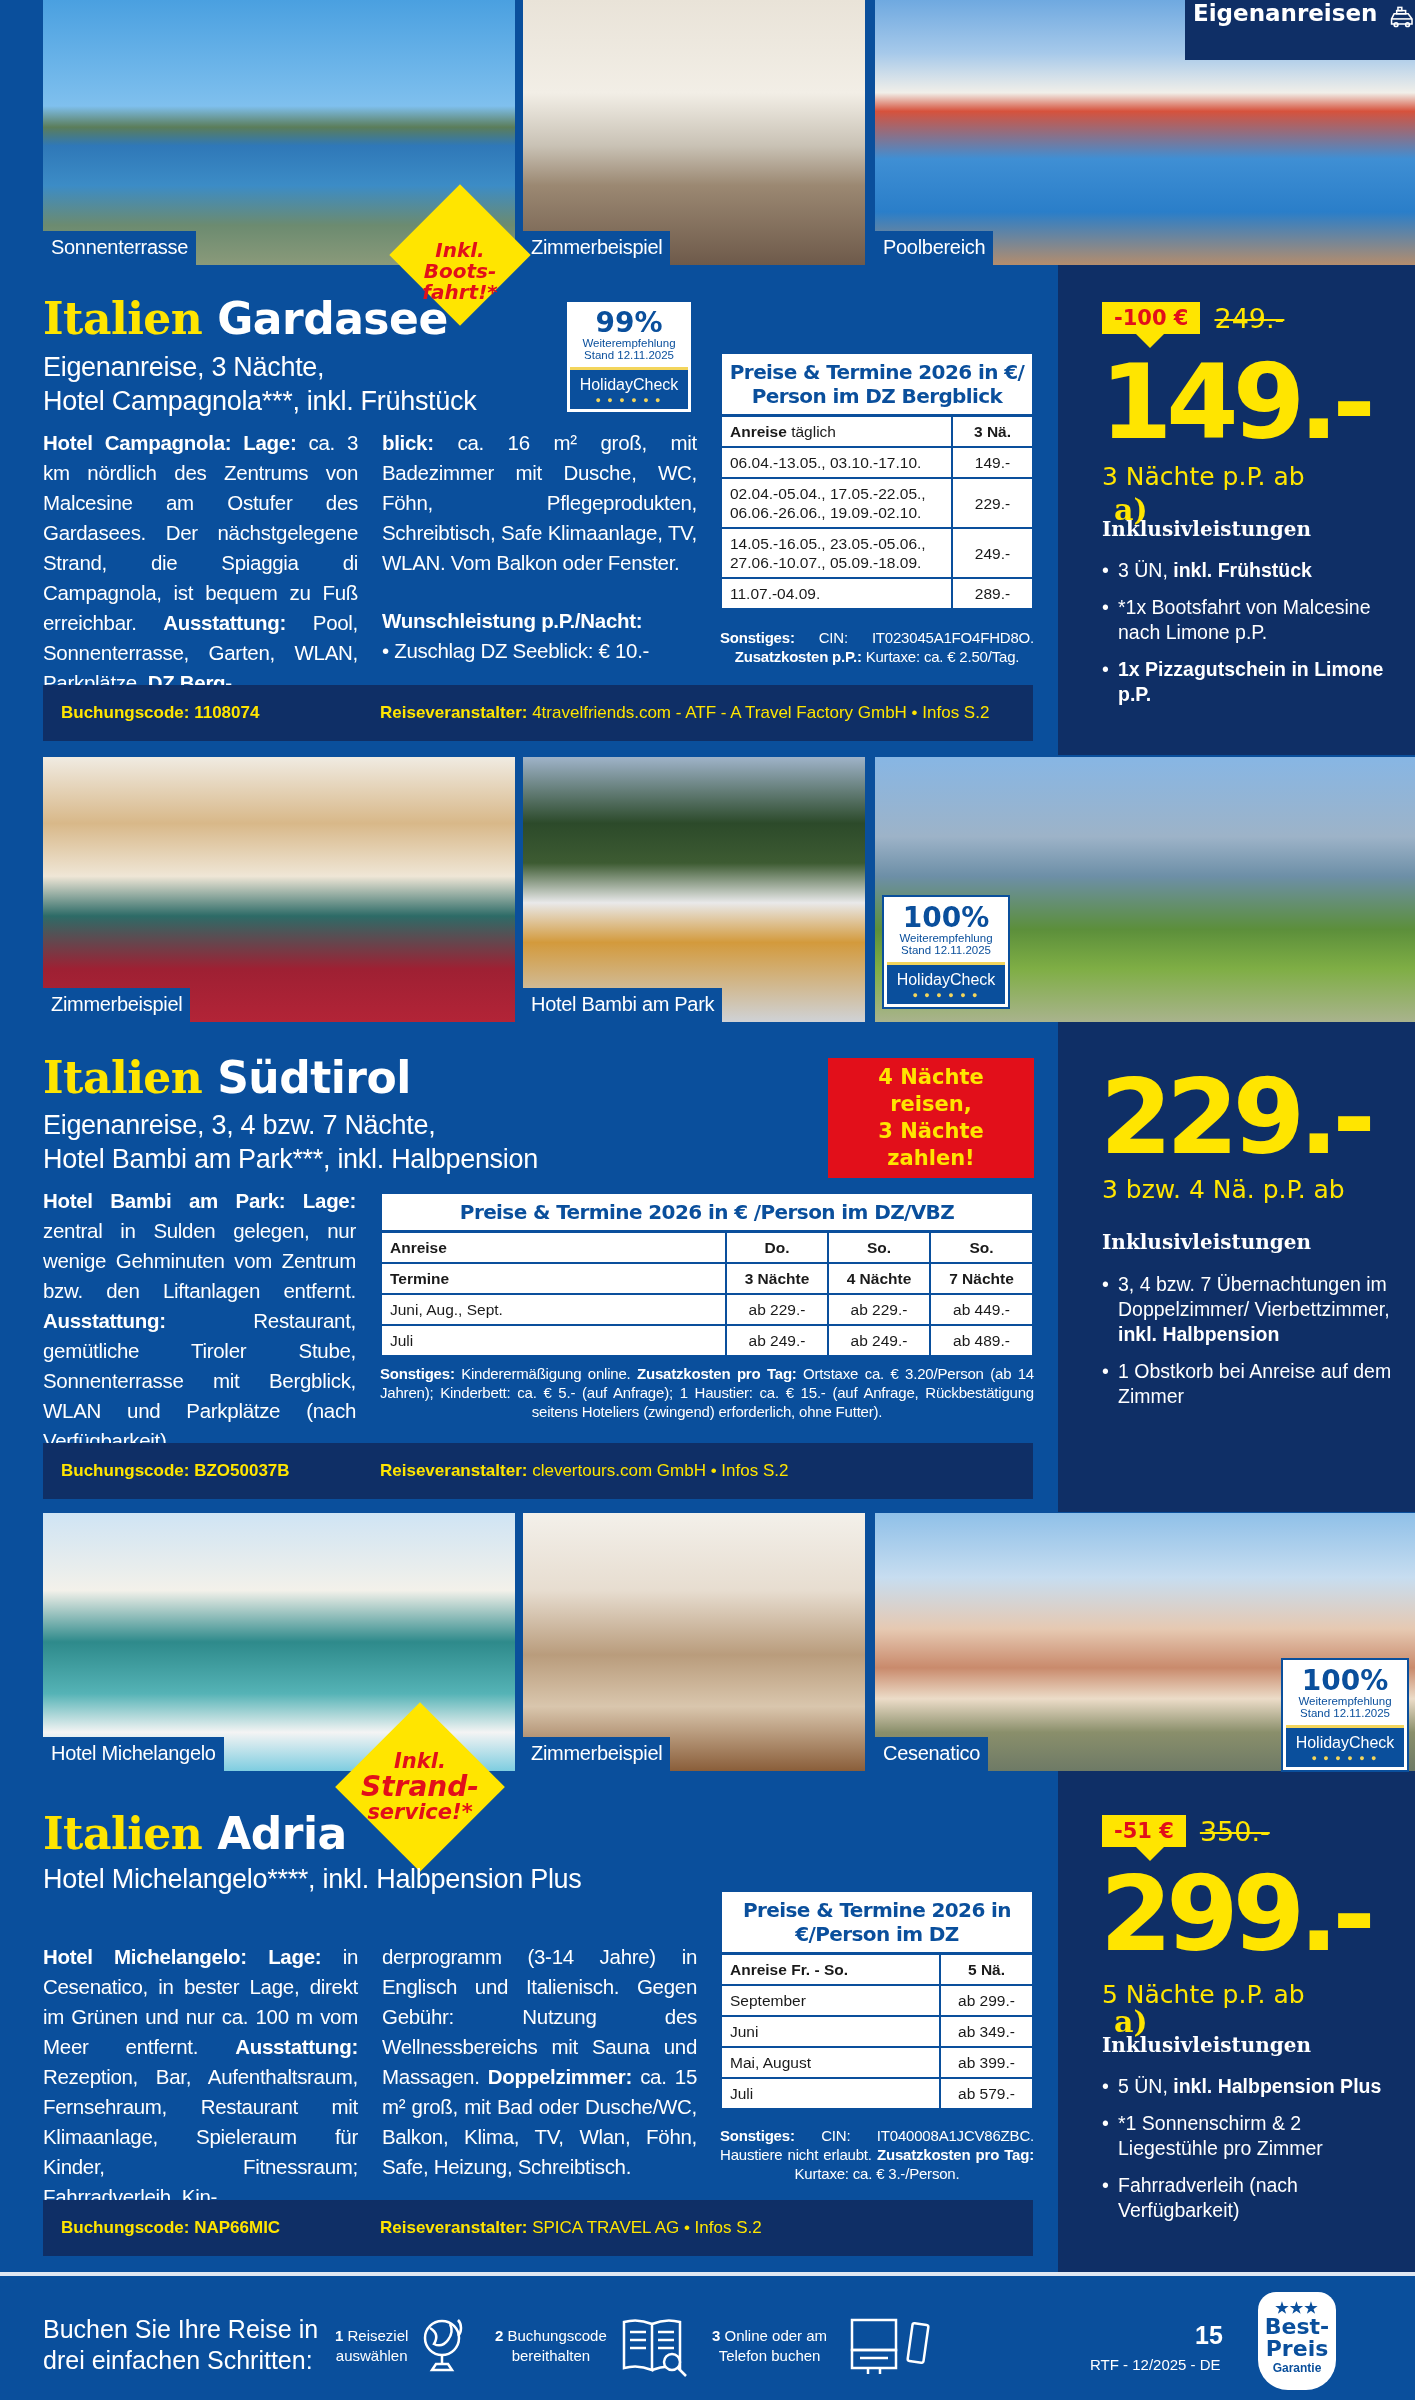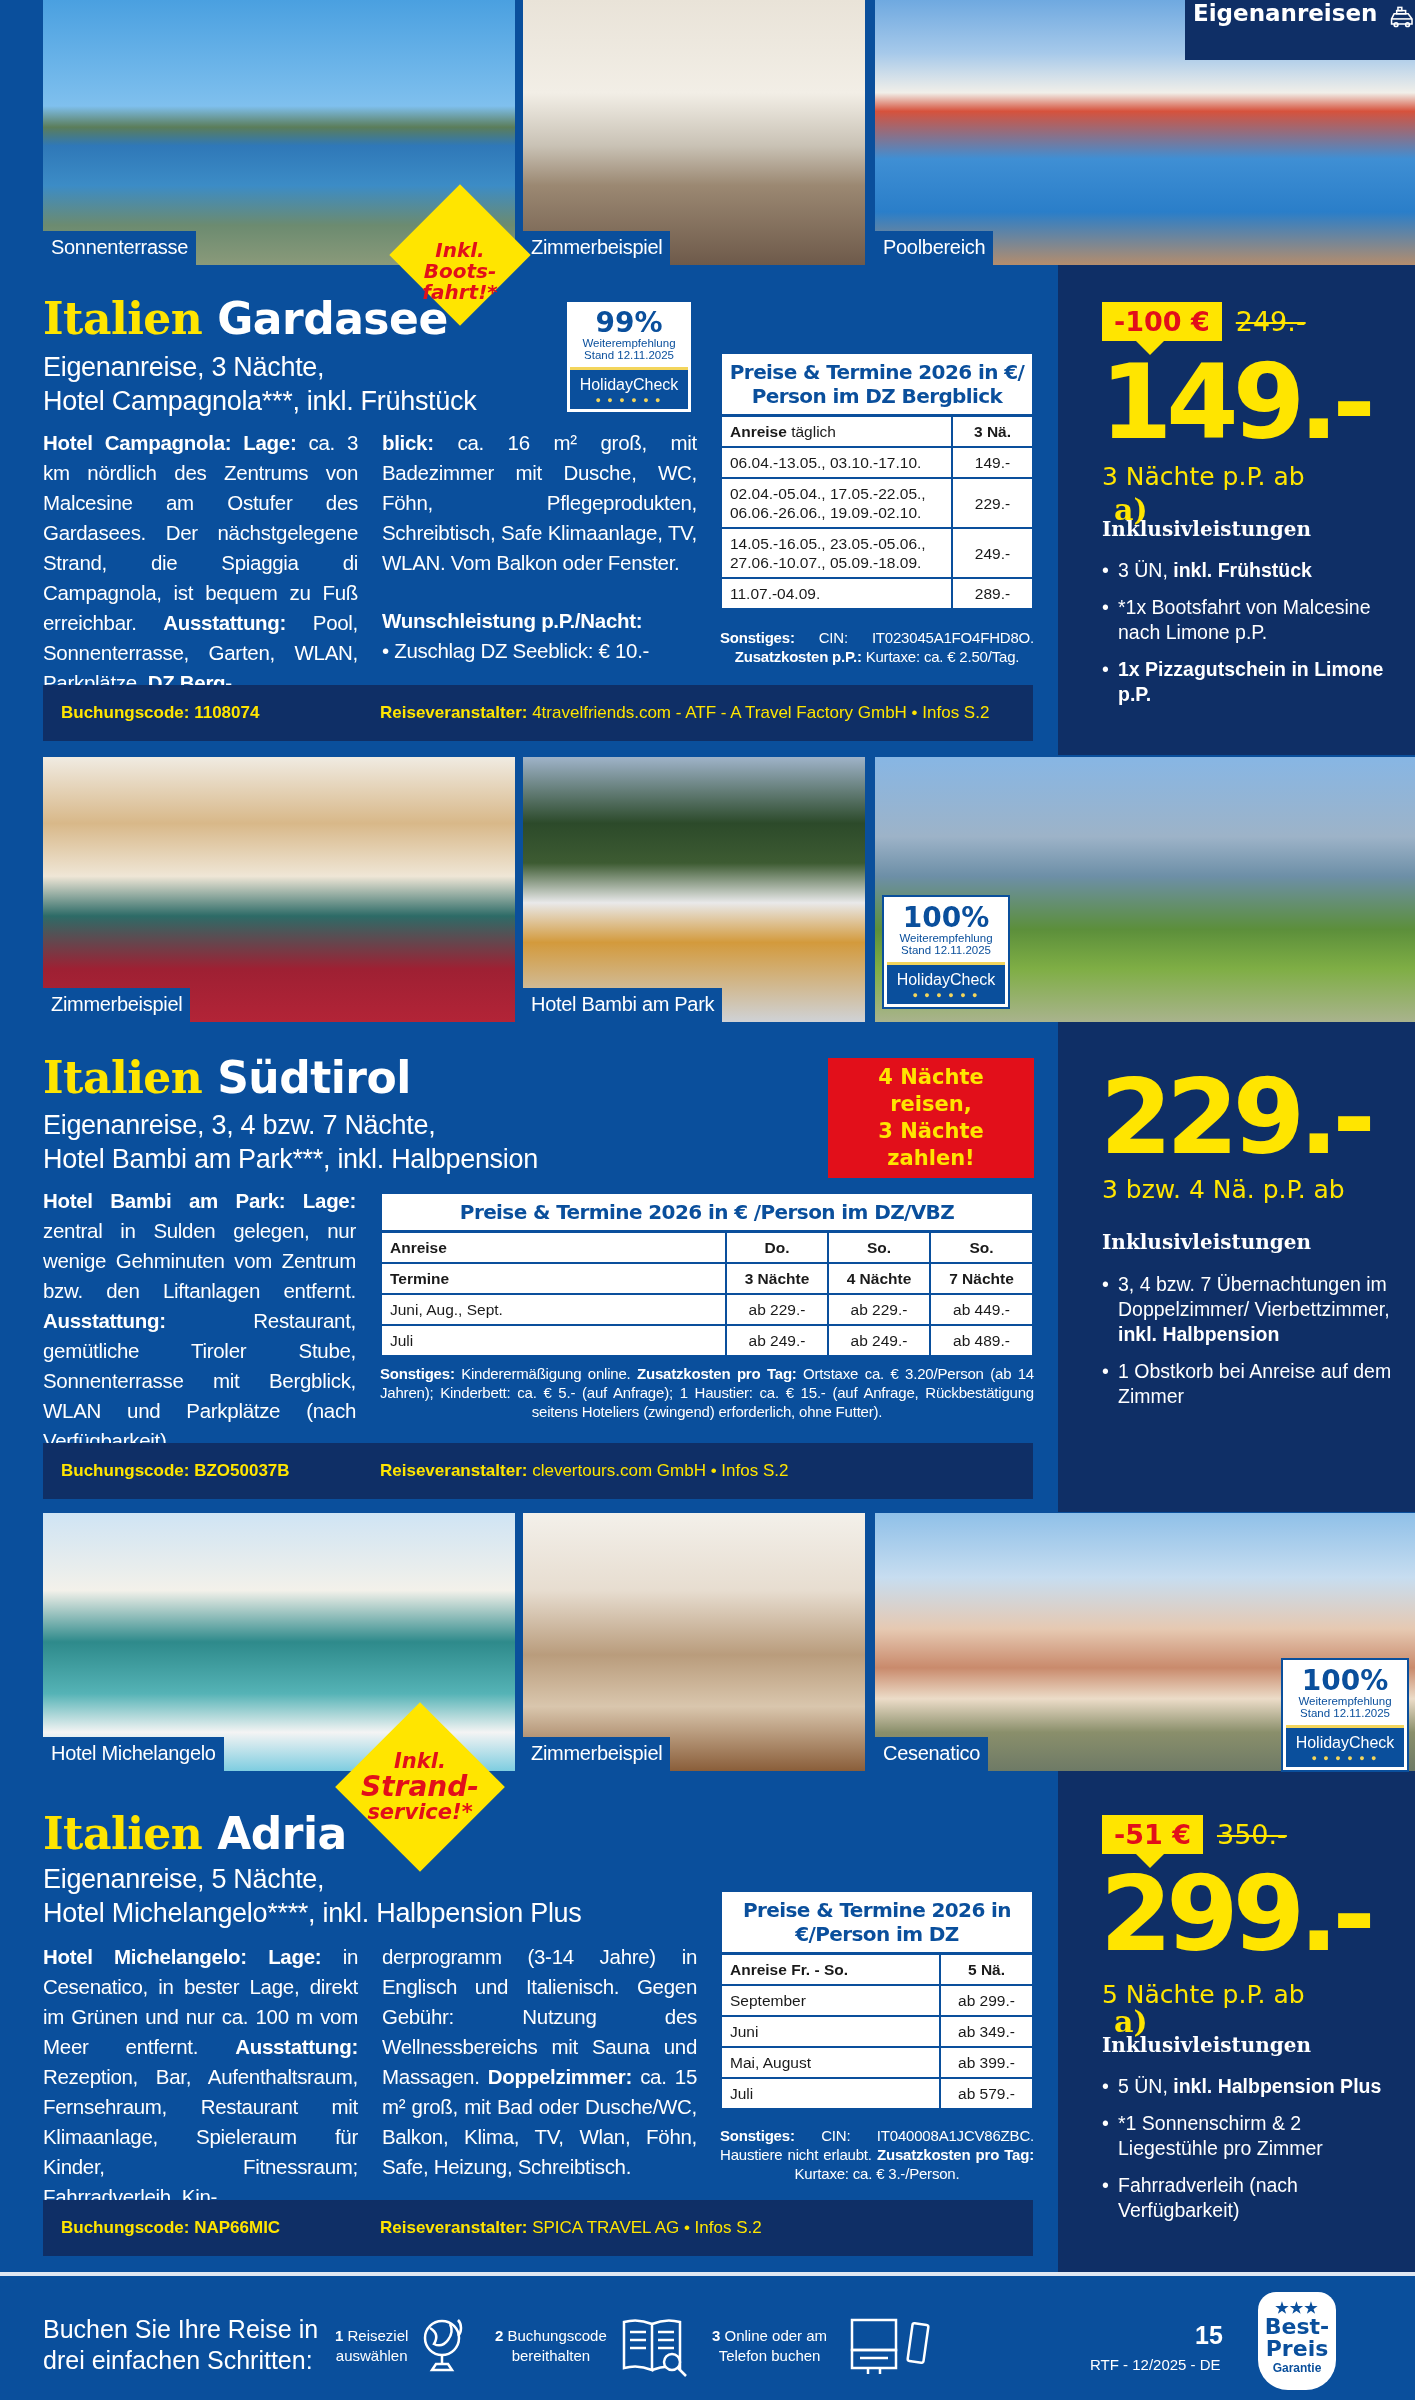--- a/index.html
+++ b/index.html
@@ -109,21 +109,21 @@
   }
   .bbar .code { position: absolute; left: 18px; font-weight: bold; }
   .bbar .op { position: absolute; left: 337px; }
   .bbar .op b { font-weight: bold; }
 
   
   .discount {
     position: absolute; display: flex; align-items: center;
   }
   .discount .tag {
-    background: #ffe500; color: #e20f1a; font-weight: bold; font-size: 27px;
+    background: #ffe500; color: #e20f1a; font-weight: bold; font-size: 21px;
     padding: 4px 12px; position: relative; font-family: "DejaVu Sans", sans-serif;
   }
   .discount .tag::after {
     content: ""; position: absolute; left: 34px; bottom: -14px;
     border-left: 14px solid transparent; border-right: 14px solid transparent; border-top: 14px solid #ffe500;
   }
   .discount .old { color: #ffe500; font-size: 27px; margin-left: 14px; text-decoration: line-through; text-decoration-thickness: 2px; font-family: "DejaVu Sans", sans-serif; }
   .bigprice {
     position: absolute; color: #ffe500; font-family: "DejaVu Sans", sans-serif; font-weight: bold;
     font-size: 104px; letter-spacing: -6px; line-height: 104px;
@@ -385,21 +385,20 @@
       <div>Inkl.</div>
       <div style="font-size:28px;">Strand-</div>
       <div>service!*</div>
     </div>
 
     <div class="title" style="top:1808px;">
       <span class="country">Italien</span>
       <span class="region">Adria</span>
     </div>
     <div class="subtitle" style="top:1862px;">
-      <div>Eigenanreise, 5 Nächte,</div>
       <div>Hotel Michelangelo****, inkl. Halbpension Plus</div>
     </div>
 
     <div class="body-col" style="left:43px;top:1942px;width:315px;">
       <b>Hotel Michelangelo: Lage:</b><span> in Cesenatico, in bester Lage, direkt im Grünen und nur ca. 100 m vom Meer entfernt. </span><b>Ausstattung:</b><span> Rezeption, Bar, Aufenthaltsraum, Fernsehraum, Restaurant mit Klimaanlage, Spieleraum für Kinder, Fitnessraum; Fahrradverleih. Kin-</span>
     </div>
     <div class="body-col" style="left:382px;top:1942px;width:315px;">
       <span>derprogramm (3-14 Jahre) in Englisch und Italienisch. Gegen Gebühr: Nutzung des Wellnessbereichs mit Sauna und Massagen. </span><b>Doppelzimmer:</b><span> ca. 15 m² groß, mit Bad oder Dusche/WC, Balkon, Klima, TV, Wlan, Föhn, Safe, Heizung, Schreibtisch.</span>
     </div>
 

